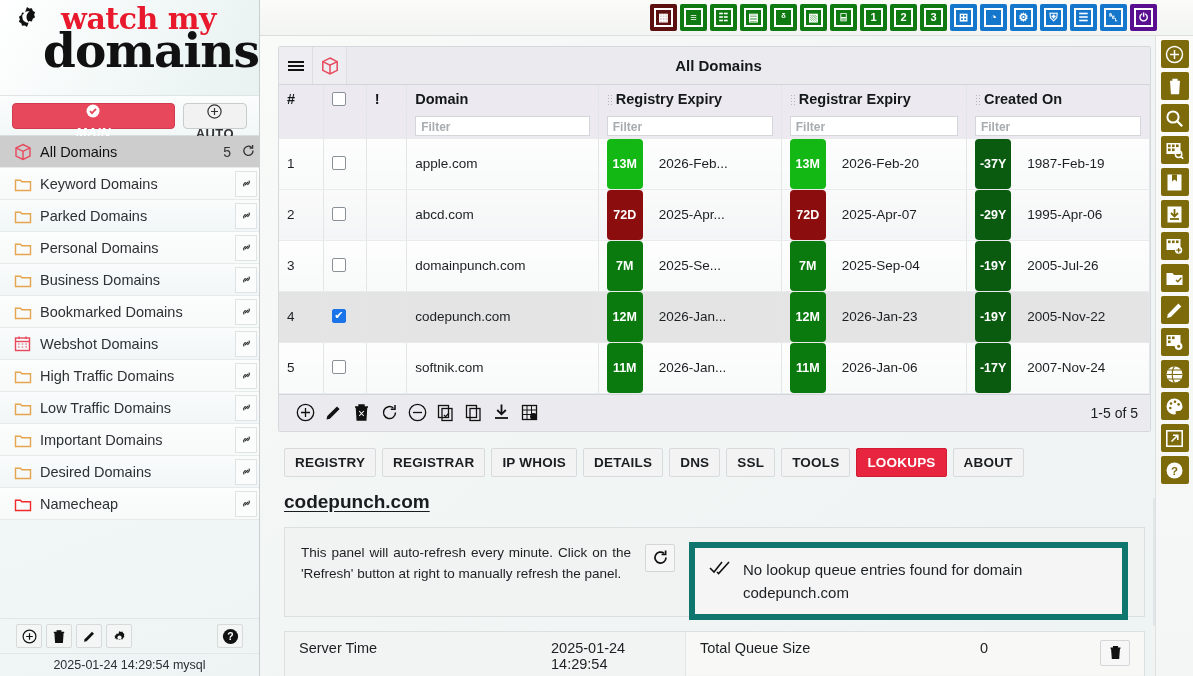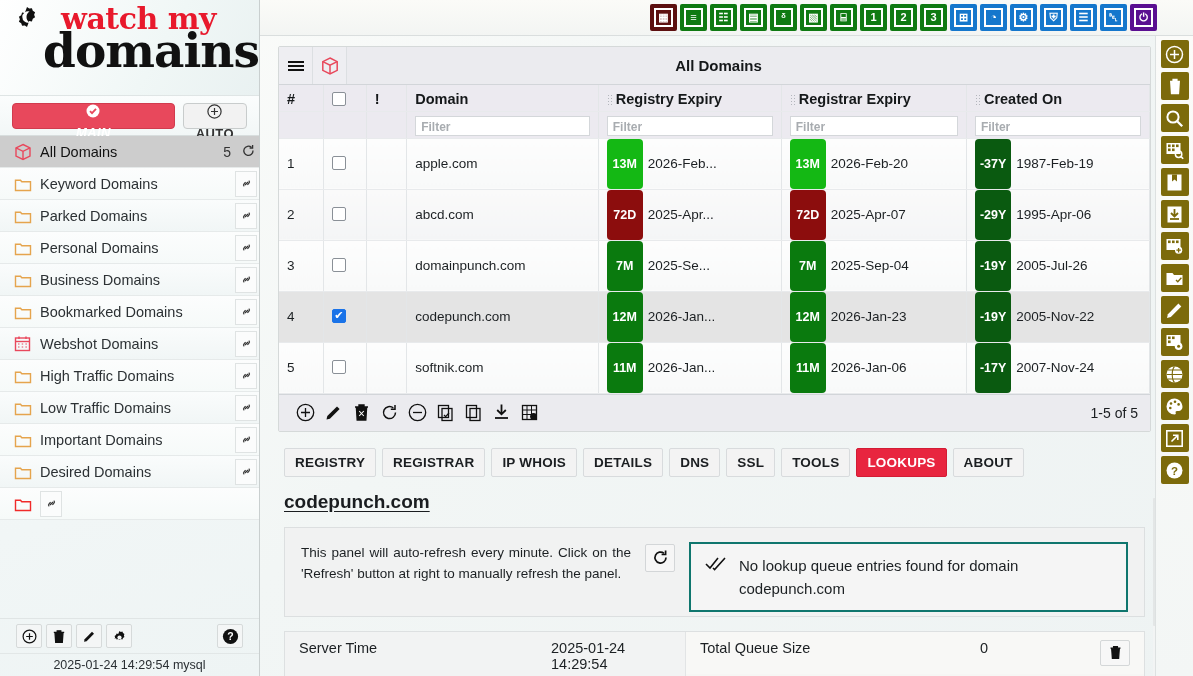--- a/index.html
+++ b/index.html
@@ -223,21 +223,21 @@
   }
   .cb.checked { background: #1a73e8; border-color: #1a73e8; position: relative; }
   .cb.checked:after {
     content: "✔"; color: #fff; font-size: 11px;
     position: absolute; left: 1px; top: -2px; line-height: 14px;
   }
   .badge {
     display: inline-block; min-width: 36px;
     padding: 18px 5px; border-radius: 4px;
     color: #fff; font-size: 12.5px; font-weight: bold;
-    text-align: center; margin-right: 5px;
+    text-align: center; margin-right: 16px;
   }
   .b-green   { background: #14b814; }
   .b-dgreen  { background: #0a7a0e; }
   .b-ddgreen { background: #0a5a10; }
   .b-red     { background: #8c0d0d; }
   .cell-date { font-size: 13.5px; color: #1c2023; }
 
   .grid-foot {
     height: 37px;
     background: #ebebef;
@@ -278,21 +278,21 @@
     width: 330px; font-size: 13.5px; line-height: 21px;
     color: #1c2023; text-align: justify;
   }
   .refresh-btn {
     width: 30px; height: 28px;
     background: #f6f6f6; border: 1px solid #d3d6d8;
     display: flex; align-items: center; justify-content: center;
     border-radius: 2px; margin-top: 2px;
   }
   .lookup-msg {
-    flex: 1; background: #f5f5f5; border: 2px solid #0f766e;
+    flex: 1; background: #f5f5f5; border: 6px solid #0f766e;
     padding: 10px 14px; display: flex; gap: 12px;
     font-size: 15px; line-height: 23px; color: #1c2023;
     min-height: 62px;
   }
   .stats-box {
     margin: 14px 6px 0 6px;
     background: #f2f3f3; border: 1px solid #dde0e1;
     display: flex; height: 90px; overflow: hidden;
   }
   .stats-left { width: 400px; }
@@ -527,20 +527,21 @@
               <path d="M5 8l3-3M4.2 9.4a2 2 0 0 1 0-2.8l1.4-1.4M8.8 3.6a2 2 0 0 1 0 2.8L7.4 7.8" stroke="#333" stroke-width="1.2" fill="none"></path>
             </svg>
         </span>
       </div>
       <div class="nav-item">
         <span class="nav-icon">
           <svg width="18" height="16" viewBox="0 0 18 16">
               <path d="M1.5 4.2h5l1.3 1.6h8.7v8.7H1.5z" fill="none" stroke="#f02a2a" stroke-width="1.4"></path>
             </svg>
         </span>
+        <span class="nav-label">Namecheap</span>
         <span class="nav-link-box">
           <svg width="13" height="13" viewBox="0 0 13 13">
               <path d="M5 8l3-3M4.2 9.4a2 2 0 0 1 0-2.8l1.4-1.4M8.8 3.6a2 2 0 0 1 0 2.8L7.4 7.8" stroke="#333" stroke-width="1.2" fill="none"></path>
             </svg>
         </span>
       </div>
     </div>
 
     <div class="sidebar-footer">
       <div class="sb-btns">

